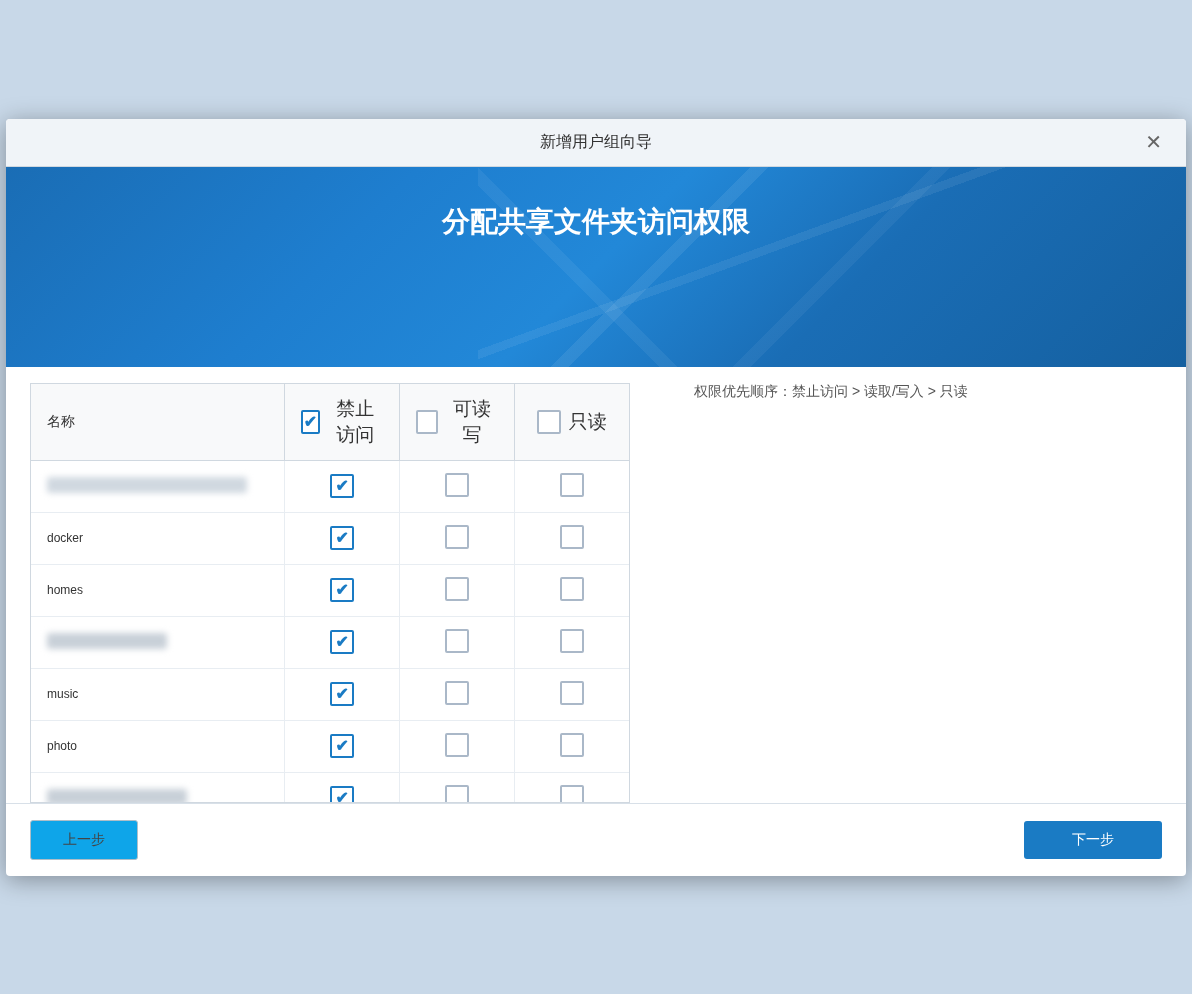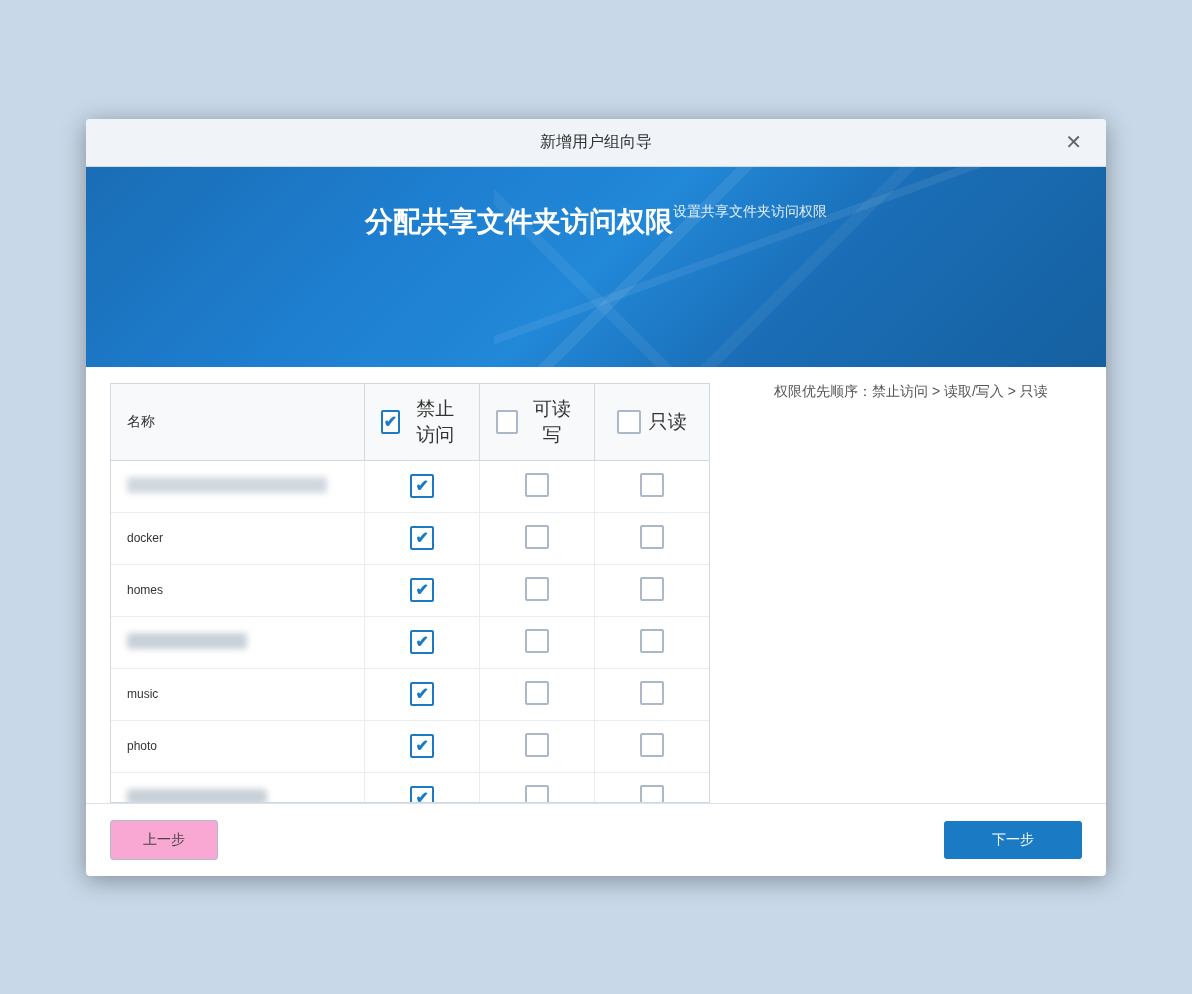--- a/index.html
+++ b/index.html
@@ -8,21 +8,21 @@
       background: #c8d8e8;
       display: flex;
       align-items: center;
       justify-content: center;
       min-height: 100vh;
       width: 1192px;
       height: 994px;
       overflow: hidden;
     }
     .dialog {
-      width: 1020px;
+      width: 1180px;
       background: #fff;
       border-radius: 4px;
       box-shadow: 0 4px 24px rgba(0,0,0,0.35);
       overflow: hidden;
       display: flex;
       flex-direction: column;
     }
     .dialog-titlebar {
       background: #f0f4f8;
       border-bottom: 1px solid #d0d8e0;
@@ -201,21 +201,21 @@
     
     .footer {
       padding: 16px 24px;
       border-top: 1px solid #d8e0e8;
       display: flex;
       align-items: center;
       justify-content: space-between;
     }
     .btn-prev {
       padding: 10px 32px;
-      background: #f9a8d4;
+      background: #0ea5e9;
       border: 1px solid #b0bec8;
       border-radius: 3px;
       font-size: 14px;
       color: #444;
       cursor: pointer;
       font-family: inherit;
     }
     .btn-next {
       padding: 10px 48px;
       background: #1a7bc4;
@@ -232,21 +232,20 @@
 
 <div class="dialog">
 
   <div class="dialog-titlebar">
     <span class="dialog-title">新增用户组向导</span>
     <button class="close-btn">✕</button>
   </div>
 
   <div class="banner">
     <div class="banner-main-title">分配共享文件夹访问权限</div>
-    <div class="banner-sub-title">设置共享文件夹访问权限</div>
   </div>
 
   <div class="table-area">
     <div class="table-container">
       <table>
         <thead>
           <tr>
             <th class="col-name">
               <span>名称</span>
             </th>

